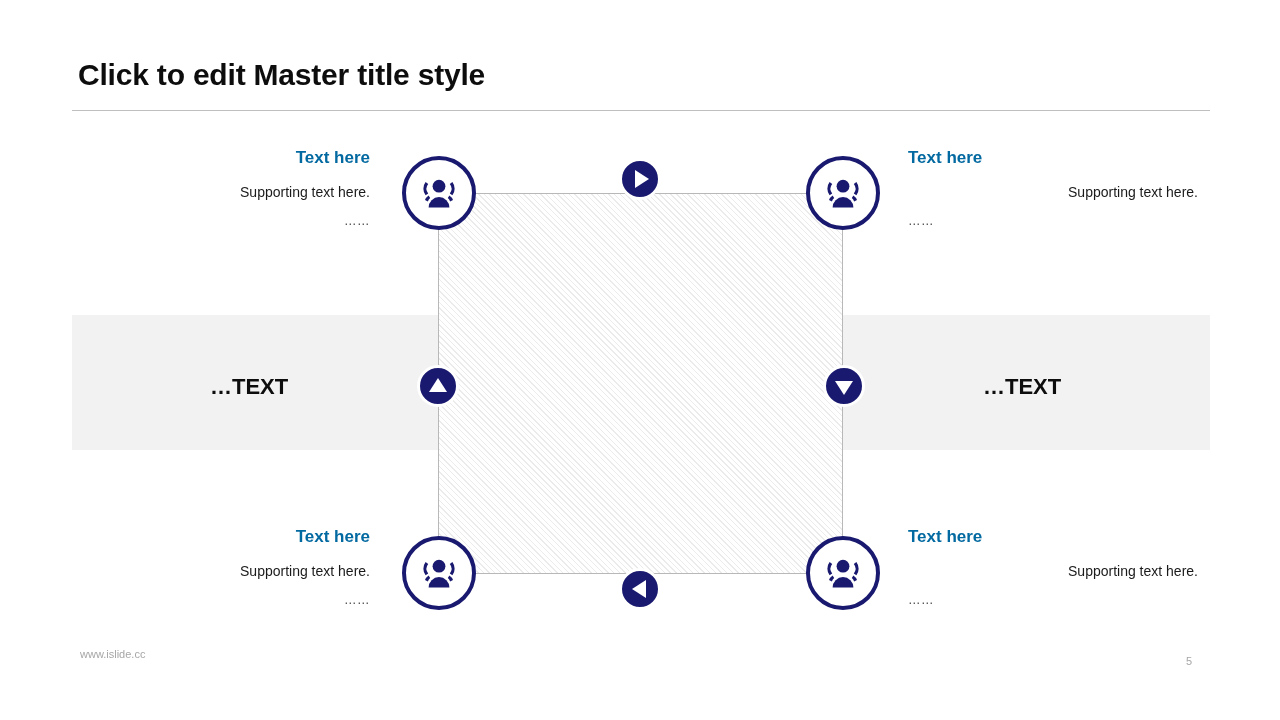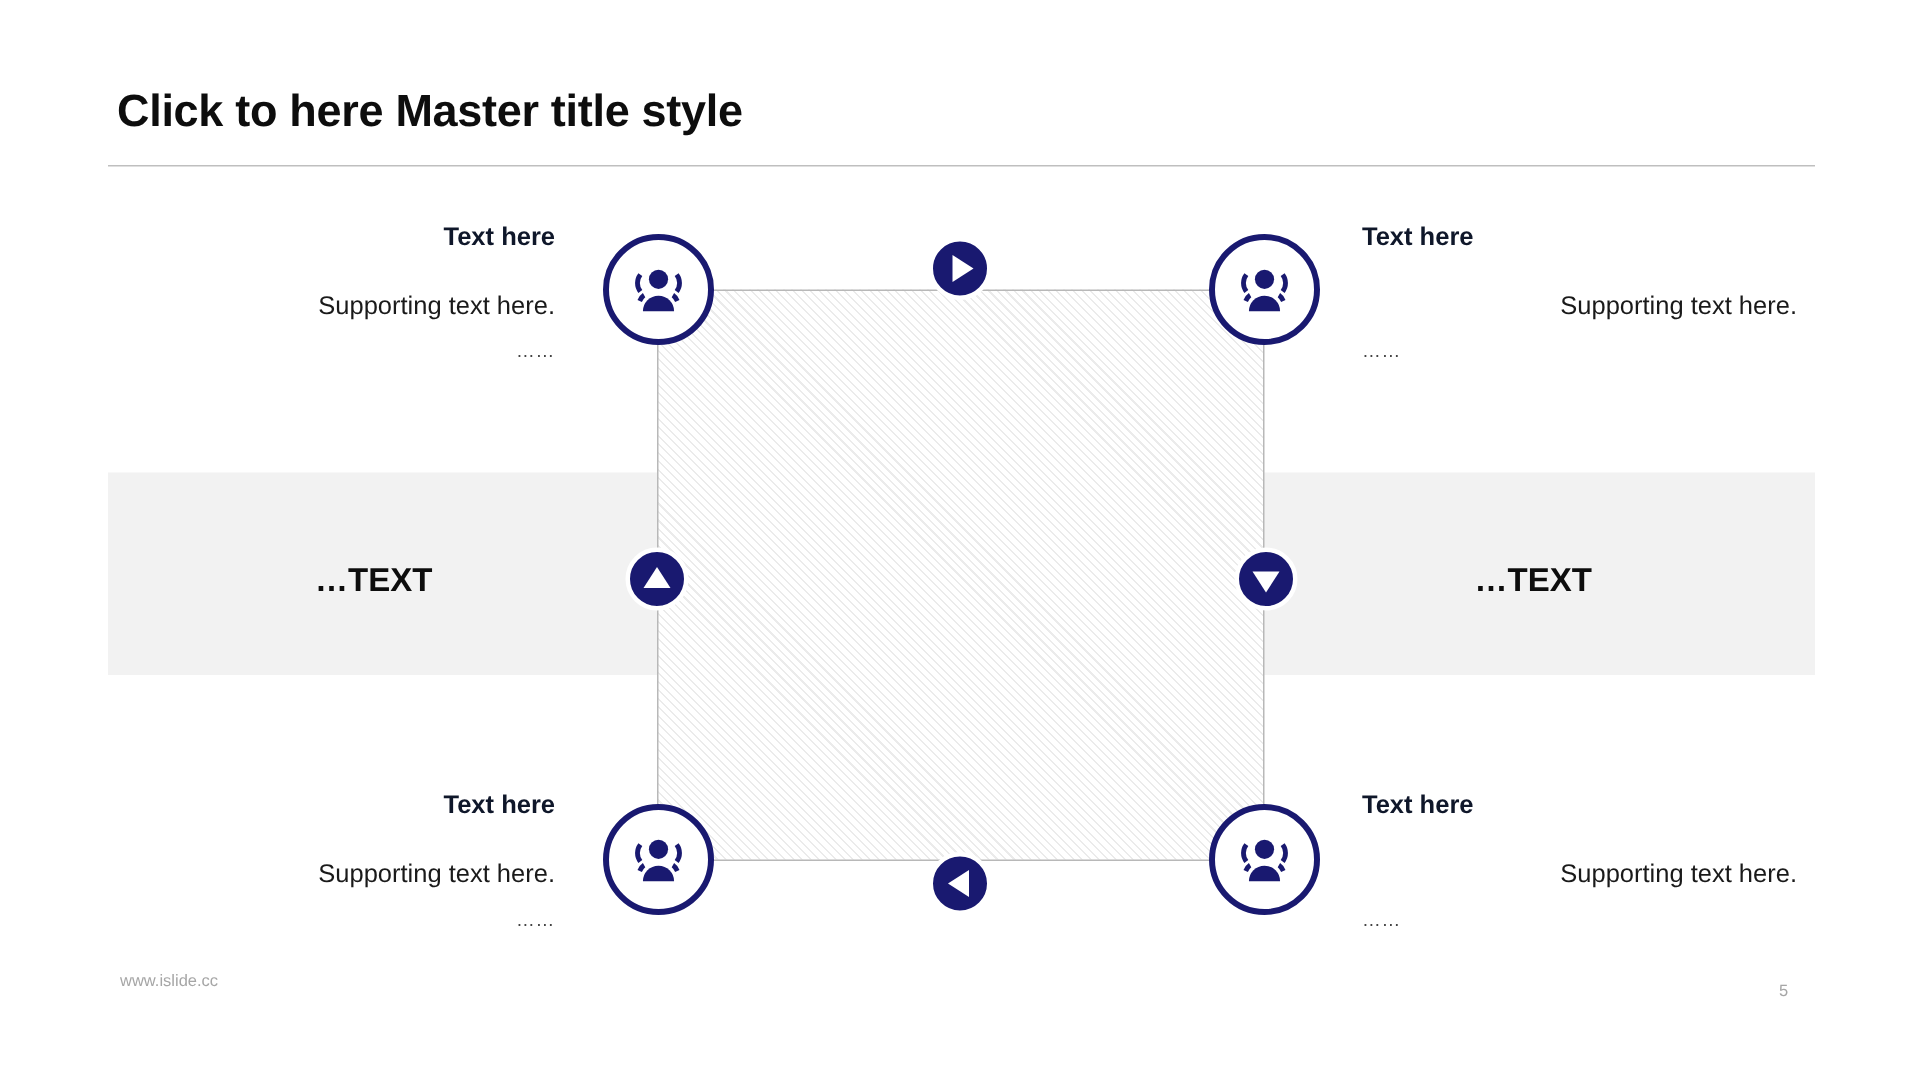--- a/index.html
+++ b/index.html
@@ -143,27 +143,27 @@
   #arrow-right  { left: 823px; top: 365px; }
 
   
   .text-block {
     position: absolute;
     width: 290px;
   }
   .text-block .heading {
     font-size: 17px;
     font-weight: bold;
-    color: #0f172a;
+    color: #0369a1;
     line-height: 1.2;
   }
   .text-block .support {
-    font-size: 17px;
+    font-size: 14px;
     color: #1a1a1a;
-    margin-top: 25px;
+    margin-top: 15px;
     line-height: 1.3;
     text-align: right;
   }
   .text-block .dots {
     font-size: 12.5px;
     color: #444444;
     margin-top: 12px;
     letter-spacing: 0.5px;
   }
   .align-right { text-align: right; }
@@ -203,21 +203,21 @@
     top: 655px;
     font-size: 11px;
     color: #a6a6a6;
   }
 </style>
 </head>
 <body>
 
 <div id="gray-band"></div>
 
-<div id="slide-title">Click to here Master title style</div>
+<div id="slide-title">Click to edit Master title style</div>
 <div id="title-rule"></div>
 
 <div id="hatch-square"></div>
 
 <div class="connector h" id="line-top"></div>
 <div class="connector h" id="line-bottom"></div>
 <div class="connector v" id="line-left"></div>
 <div class="connector v" id="line-right"></div>
 
 <div class="node-circle" id="node-tl">

